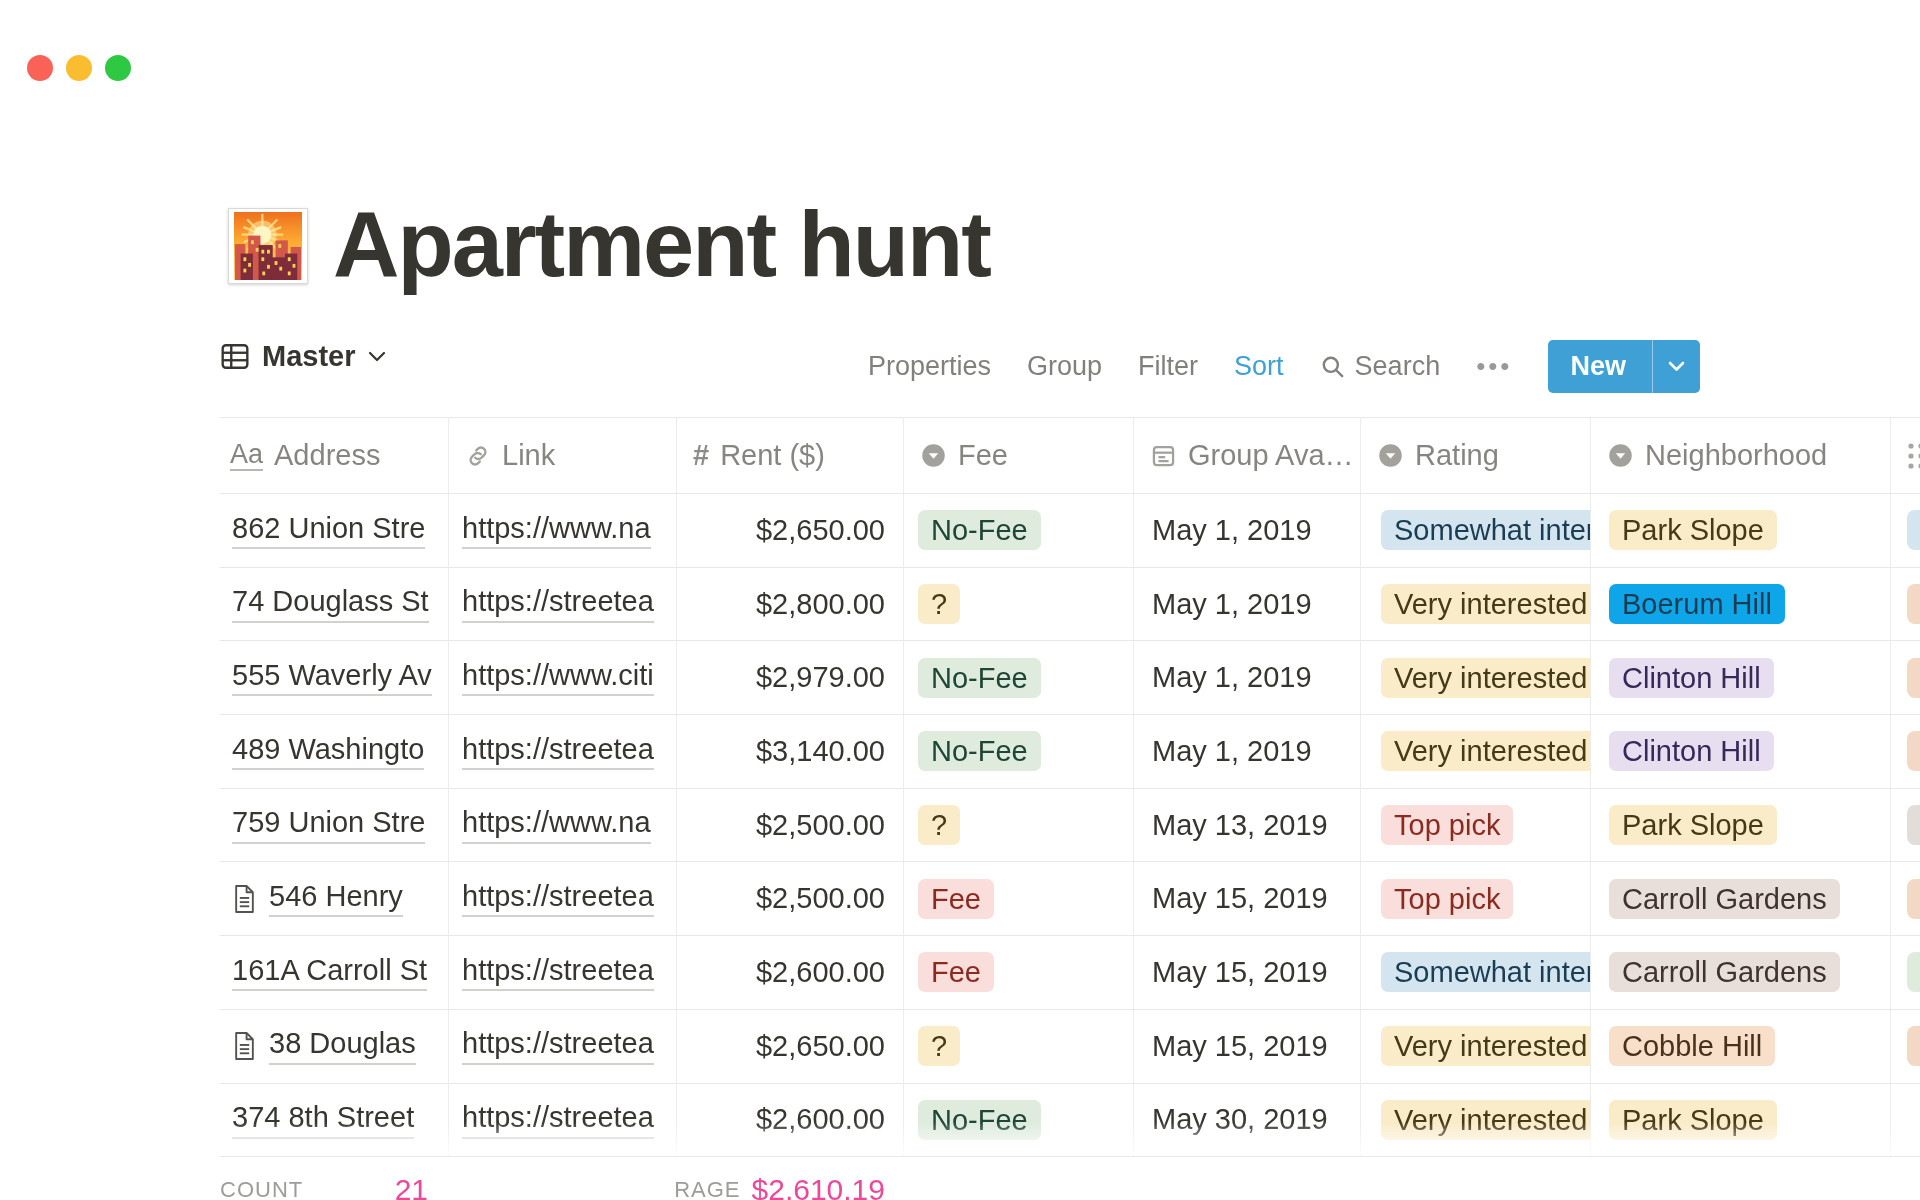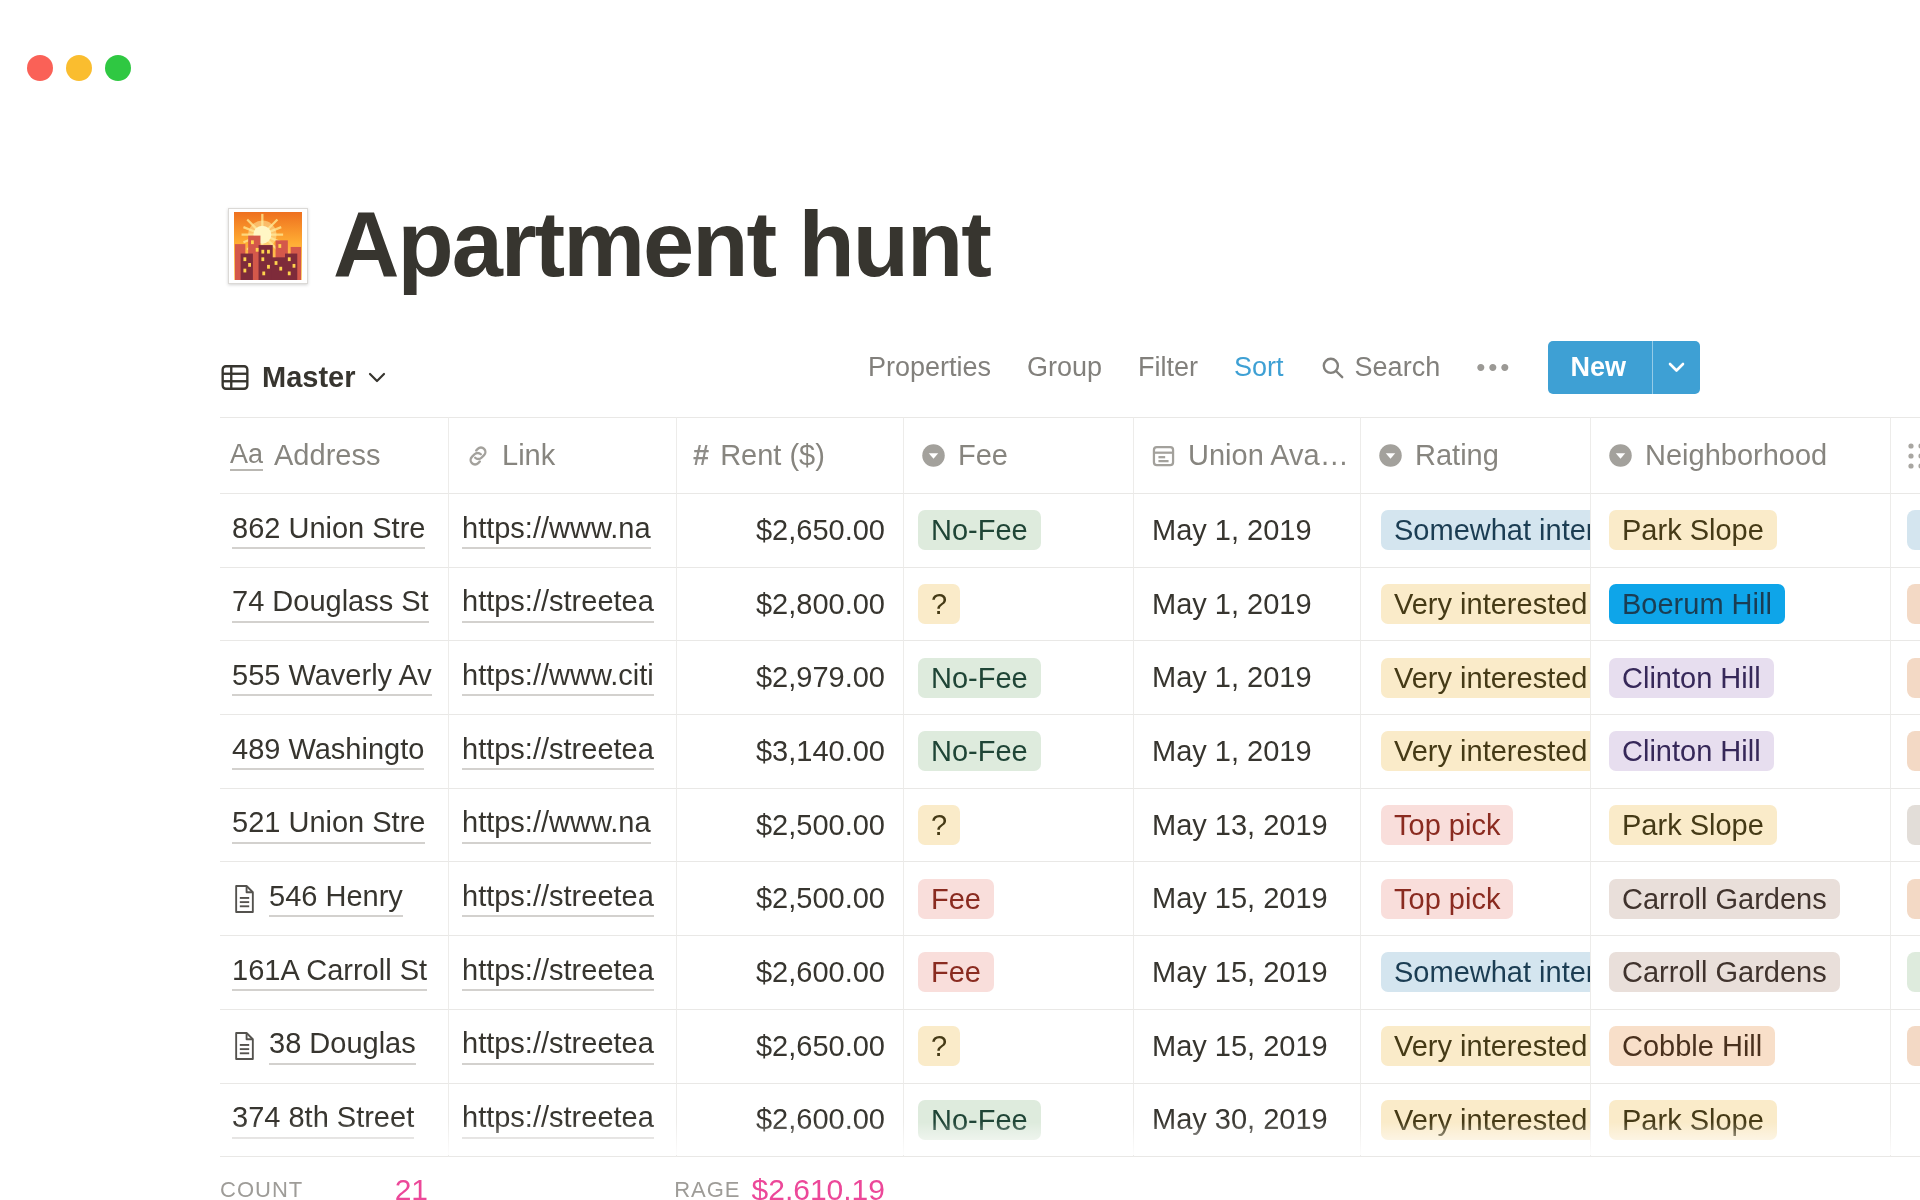--- a/index.html
+++ b/index.html
@@ -17,21 +17,21 @@
 
   
   .page-icon{left:228px;top:186px;width:72px;height:68px;background:#fff;
              border:1px solid #DBD9D6;box-shadow:0 1px 3px rgba(0,0,0,.18);padding:3px;}
   .page-icon svg{width:100%;height:100%;display:block;}
   .page-title{left:333px;top:176px;font-size:92px;font-weight:700;letter-spacing:-2px;
               line-height:1.0;color:#37352F;white-space:nowrap;}
 
   
   .toolbar{left:220px;top:318px;width:1480px;height:54px;display:flex;
-           align-items:flex-end;justify-content:space-between;}
+           align-items:flex-start;justify-content:space-between;}
   .view-switcher{display:flex;align-items:center;gap:12px;cursor:pointer;}
   .view-switcher .vlabel{font-size:29px;font-weight:700;color:#37352F;}
   .tb-right{display:flex;align-items:center;gap:36px;}
   .tb-item{font-size:27px;color:#82807C;cursor:pointer;white-space:nowrap;}
   .tb-item.active{color:#3EA0D4;}
   .tb-search{display:flex;align-items:center;gap:9px;font-size:27px;color:#82807C;}
   .tb-more{font-size:26px;color:#9B9995;letter-spacing:3px;cursor:pointer;}
   .new-btn{display:flex;align-items:stretch;background:#3EA0D4;border-radius:5px;
            height:53px;overflow:hidden;cursor:pointer;}
   .new-btn .nb-main{display:flex;align-items:center;padding:0 26px 0 22px;
@@ -217,21 +217,21 @@
           <span>Fee</span>
         </div><div class="c hcell bt bb bl">
           <div class="hic">
             <svg width="27" height="27" viewBox="0 0 24 24" fill="none" stroke="#A3A19C" stroke-width="2">
               <rect x="3.5" y="4.5" width="17" height="16" rx="2.5"></rect>
               <line x1="3.5" y1="9.5" x2="20.5" y2="9.5"></line>
               <line x1="7.5" y1="13.5" x2="13.5" y2="13.5"></line>
               <line x1="7.5" y1="17" x2="16.5" y2="17"></line>
             </svg>
           </div>
-          <span>Union Ava…</span>
+          <span>Group Ava…</span>
         </div><div class="c hcell bt bb bl">
           <div class="hic">
             <svg width="27" height="27" viewBox="0 0 24 24">
               <circle cx="12" cy="12" r="10" fill="#A3A19C"></circle>
               <path d="M7.8 10h8.4L12 14.8z" fill="#fff"></path>
             </svg>
           </div>
           <span>Rating</span>
         </div><div class="c hcell bt bb bl">
           <div class="hic">
@@ -318,21 +318,21 @@
         </div><div class="c cell-date bb bl">
           <span>May 1, 2019</span>
         </div><div class="c cell-rating bb bl">
           <span class="pill" style="background: rgb(250, 235, 201); color: rgb(69, 58, 22);">Very interested</span>
         </div><div class="c cell-hood bb bl">
           <span class="pill" style="background: rgb(231, 222, 239); color: rgb(54, 40, 89);">Clinton Hill</span>
         </div><div class="c bb bl">
           <div class="frag" style="background: rgb(243, 217, 197);"></div>
         </div></div>
       <div class="row"><div class="c cell-addr bb">
-          <span class="ulined">521 Union Stre</span>
+          <span class="ulined">759 Union Stre</span>
         </div><div class="c cell-link bb bl">
           <span class="ulined">https://www.na</span>
         </div><div class="c cell-rent bb bl">
           <span>$2,500.00</span>
         </div><div class="c cell-fee bb bl">
           <span class="pill" style="background: rgb(250, 235, 201); color: rgb(69, 58, 22);">?</span>
         </div><div class="c cell-date bb bl">
           <span>May 13, 2019</span>
         </div><div class="c cell-rating bb bl">
           <span class="pill" style="background: rgb(249, 222, 219); color: rgb(138, 43, 32);">Top pick</span>

